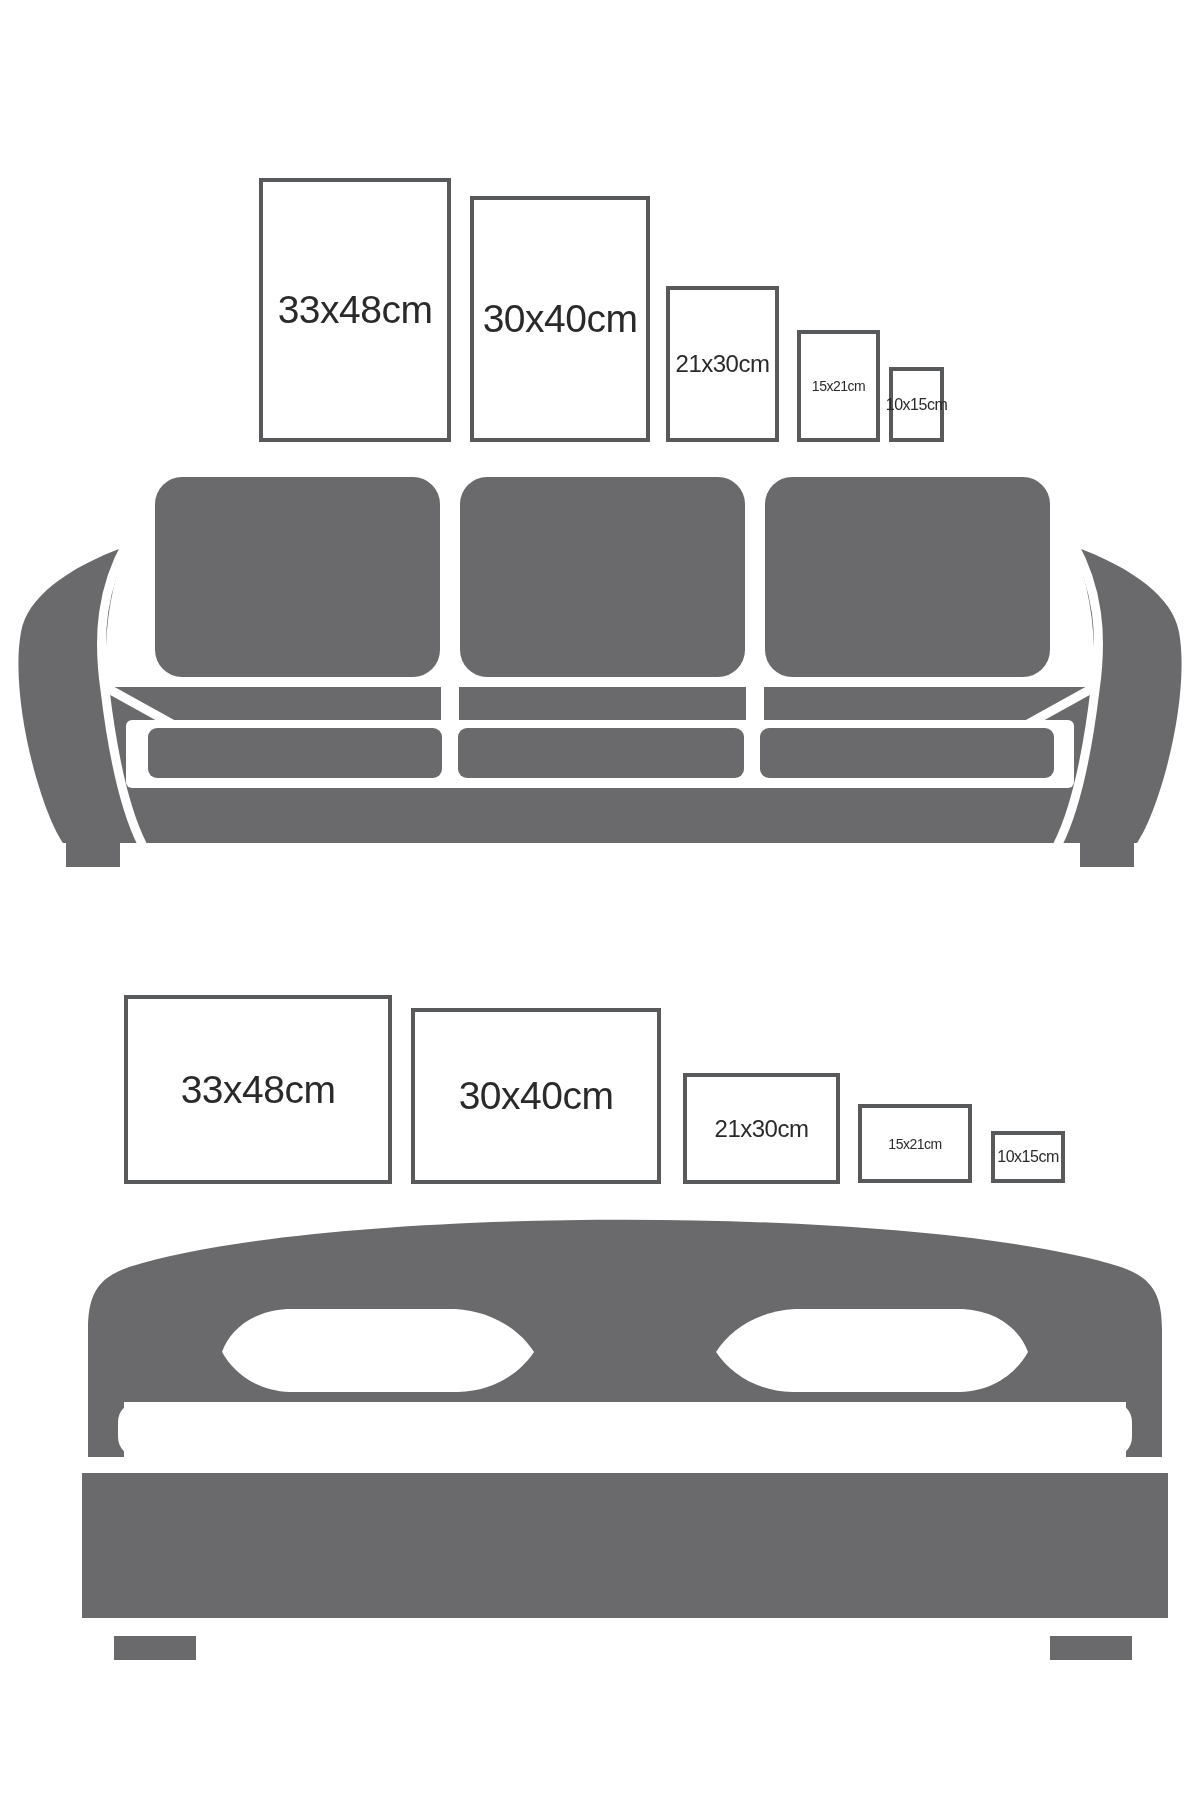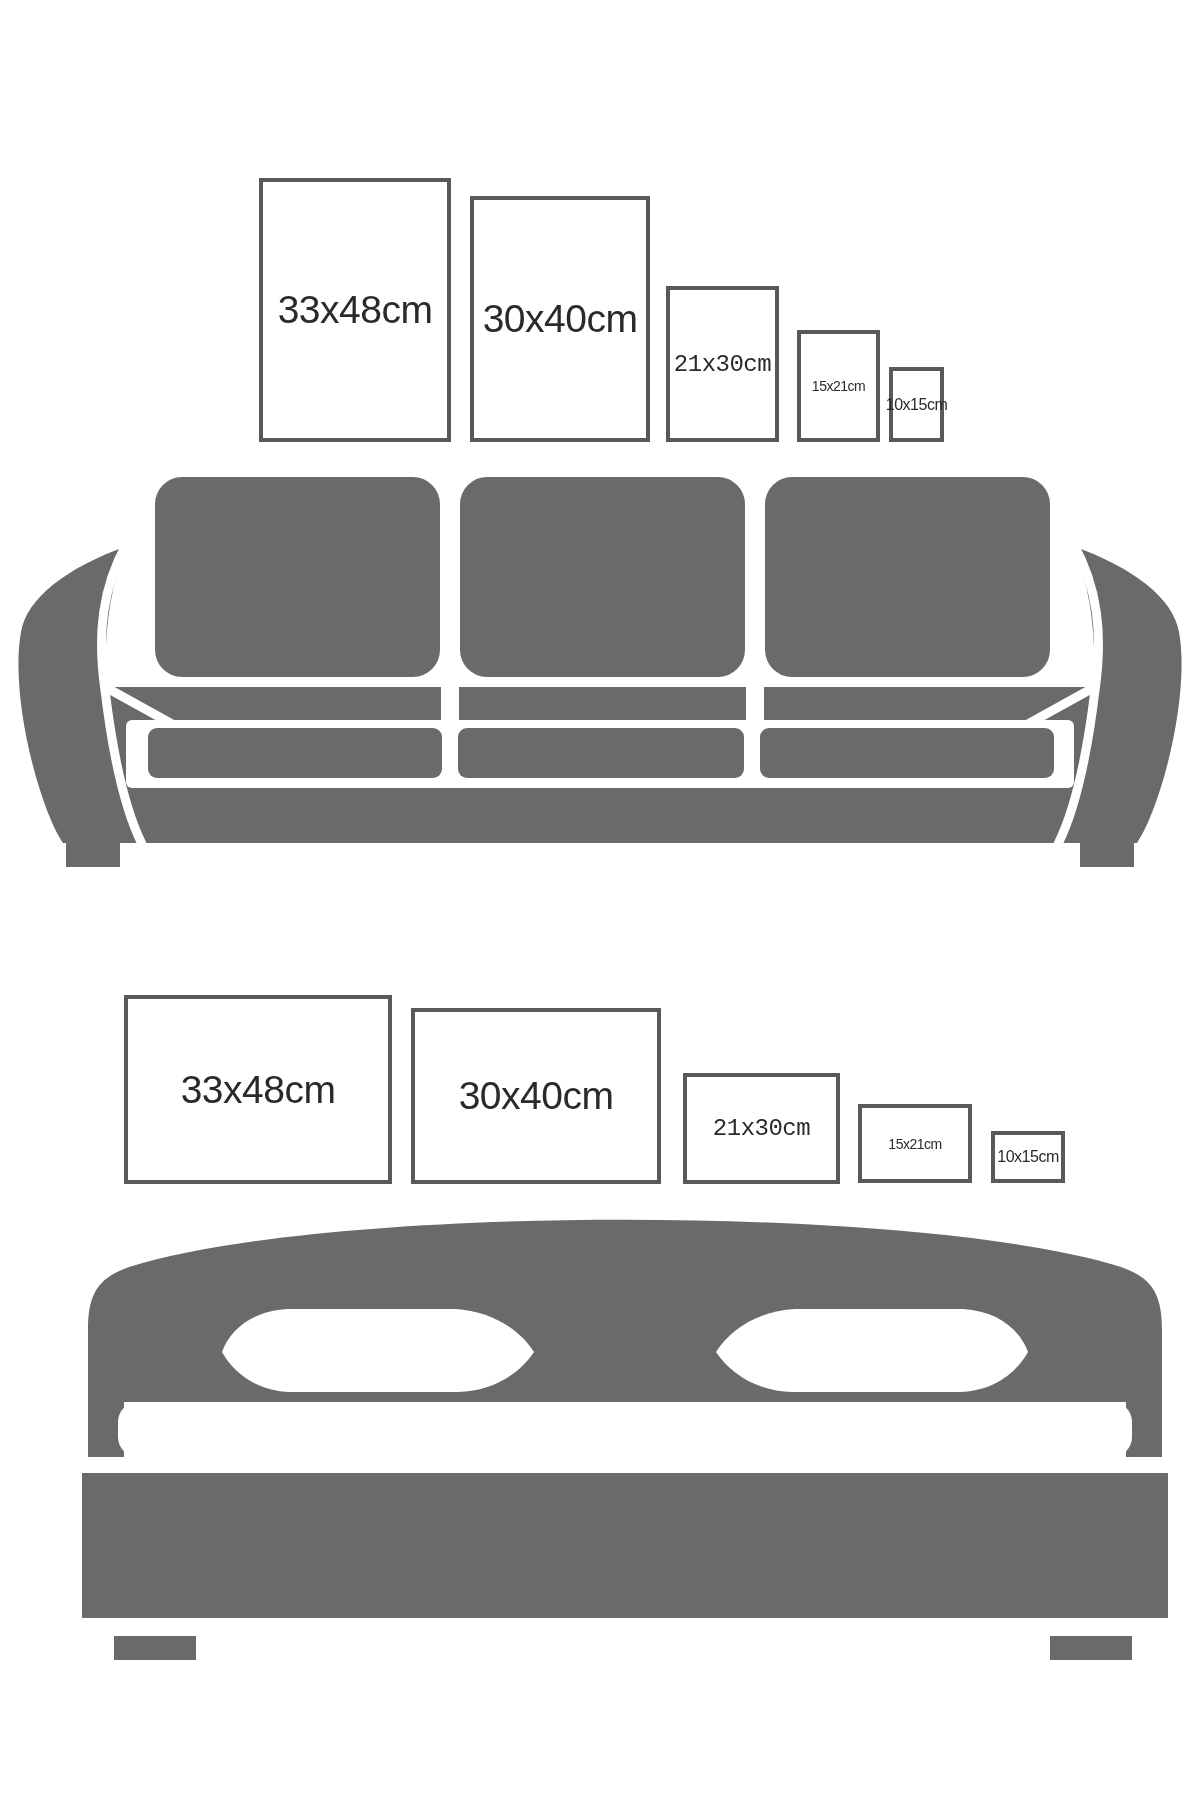--- a/index.html
+++ b/index.html
@@ -14,21 +14,21 @@
   .f3{left:666px;top:286px;width:113px;height:156px;}
   .f4{left:797px;top:330px;width:83px;height:112px;}
   .f5{left:889px;top:367px;width:55px;height:75px;}
   
   .b1{left:124px;top:995px;width:268px;height:189px;}
   .b2{left:411px;top:1008px;width:250px;height:176px;}
   .b3{left:683px;top:1073px;width:157px;height:111px;}
   .b4{left:858px;top:1104px;width:114px;height:79px;}
   .b5{left:991px;top:1131px;width:74px;height:52px;}
   .t-lg{font-size:39px;}
-  .t-md{font-size:24px;font-family:Liberation Mono, monospace;}
+  .t-md{font-size:24px;}
   .t-sm{font-size:14px;}
   .t-xs{font-size:16px;}
   .furn{position:absolute;left:0;}
   #sofa-wrap{top:440px;}
   #bed-wrap{top:1212px;}
 </style>
 </head>
 <body>
 
 <div id="page">

